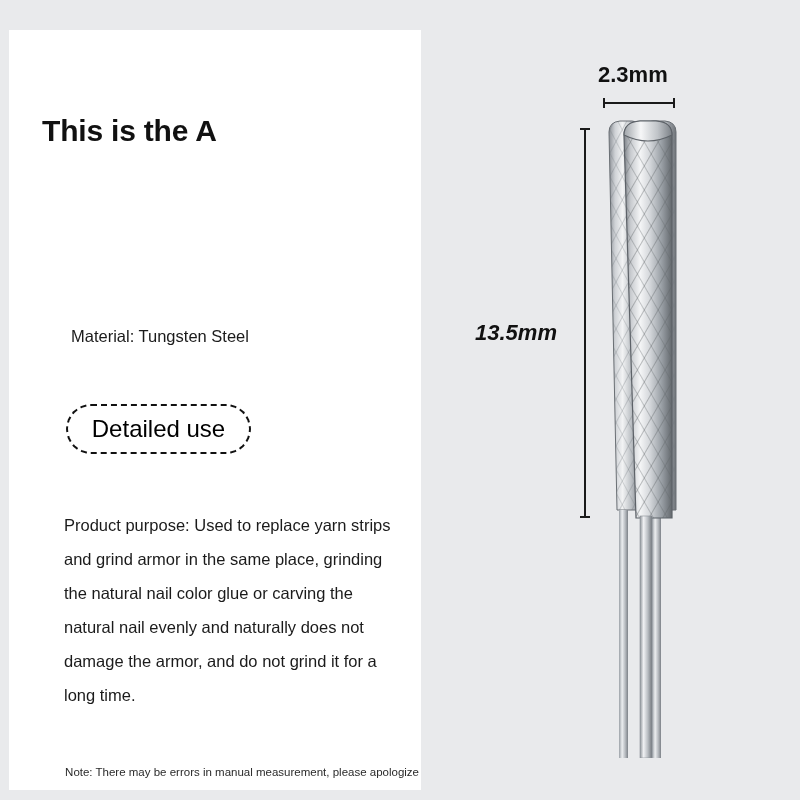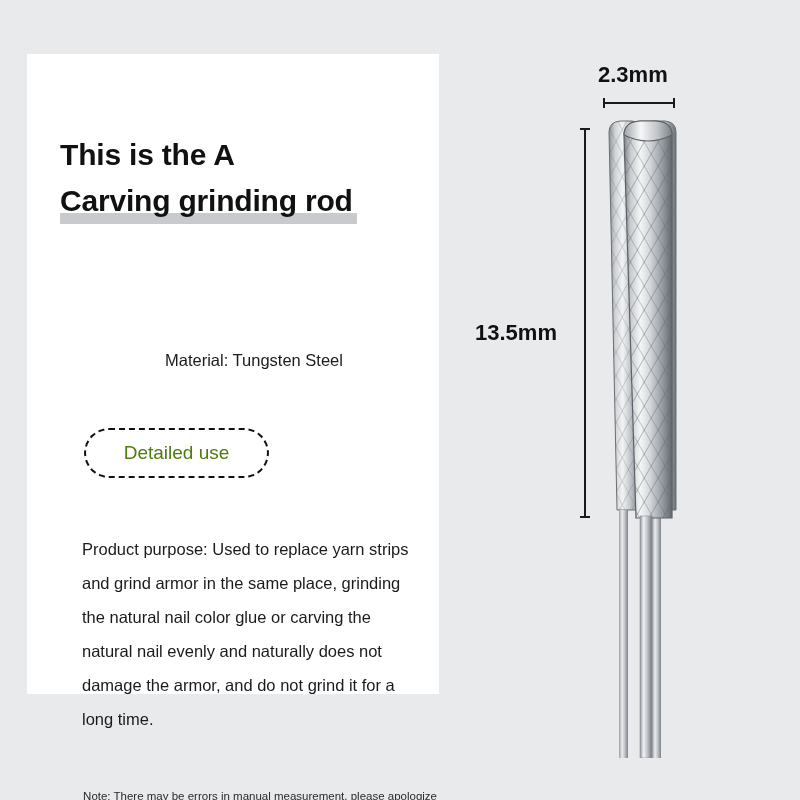--- a/index.html
+++ b/index.html
@@ -11,26 +11,25 @@
     height: 800px;
     background: #e9eaec;
     font-family: "Liberation Sans", sans-serif;
     overflow: hidden;
     position: relative;
   }
 
   
   #info-card {
     position: absolute;
-    left: 27px;
+    left: 9px;
     top: 30px;
     width: 412px;
-    height: 640px;
+    height: 760px;
     background: #ffffff;
-    margin-top: 24px;
   }
 
   #headline {
     position: absolute;
     left: 33px;
     top: 78px;
     width: 350px;
   }
   .headline-line {
     font-family: "Liberation Sans", sans-serif;
@@ -47,21 +46,20 @@
     display: inline-block;
     background: linear-gradient(to top, #c9cacd 0, #c9cacd 11px, rgba(0,0,0,0) 11px);
     padding-right: 4px;
   }
 
   #spec-list {
     position: absolute;
     left: 62px;
     top: 292px;
     width: 330px;
-    text-align: center;
   }
   .spec-line {
     font-size: 16.5px;
     color: #1b1b1b;
     line-height: 28px;
     white-space: nowrap;
   }
 
   #detailed-use-pill {
     position: absolute;
@@ -75,22 +73,22 @@
   }
   #detailed-use-label {
     position: absolute;
     left: 0;
     top: 0;
     width: 100%;
     height: 100%;
     display: flex;
     align-items: center;
     justify-content: center;
-    font-size: 19px;
-    color: #4d7c0f;
+    font-size: 24px;
+    color: #000000;
   }
 
   #purpose-text {
     position: absolute;
     left: 55px;
     top: 478px;
     width: 330px;
     font-size: 16.5px;
     line-height: 34px;
     color: #1b1b1b;
@@ -153,20 +151,21 @@
 
   
   #height-dim-label {
     position: absolute;
     left: 35px;
     top: 320px;
     font-size: 22px;
     font-weight: bold;
     color: #111111;
     white-space: nowrap;
+    font-style: italic;
   }
   #height-dim-line {
     position: absolute;
     left: 140px;
     top: 128px;
     width: 10px;
     height: 390px;
   }
   #height-dim-line .bar {
     position: absolute;
@@ -198,21 +197,20 @@
 
   svg { display: block; }
 </style>
 </head>
 <body>
 
 <div id="info-card">
 
   <div id="headline">
     <span class="headline-line">This is the A</span>
-    <span class="headline-line highlight">Carving grinding rod</span>
   </div>
 
   <div id="spec-list">
     <div class="spec-line">Material: Tungsten Steel</div>
   </div>
 
   <div id="detailed-use-pill">
     <div id="detailed-use-label">Detailed use</div>
   </div>
 

